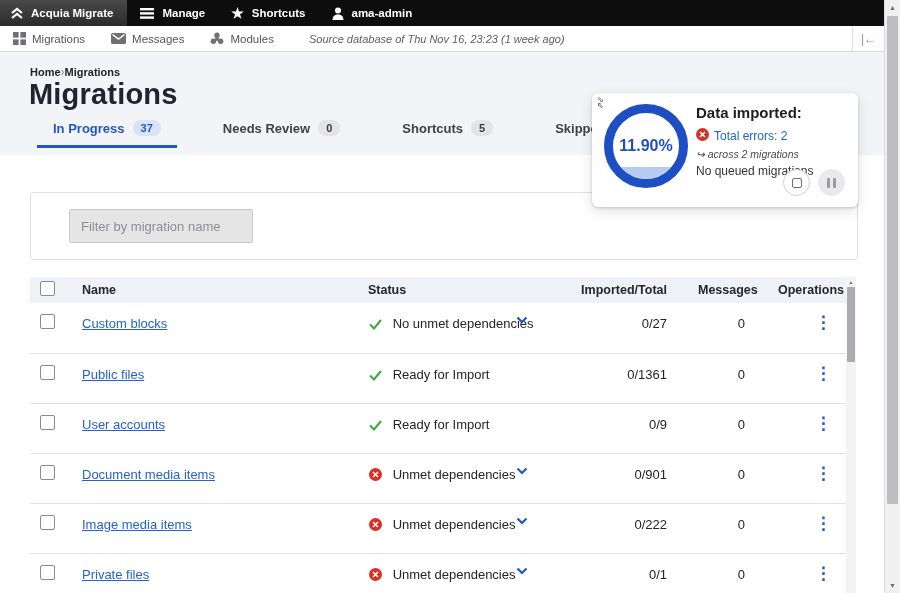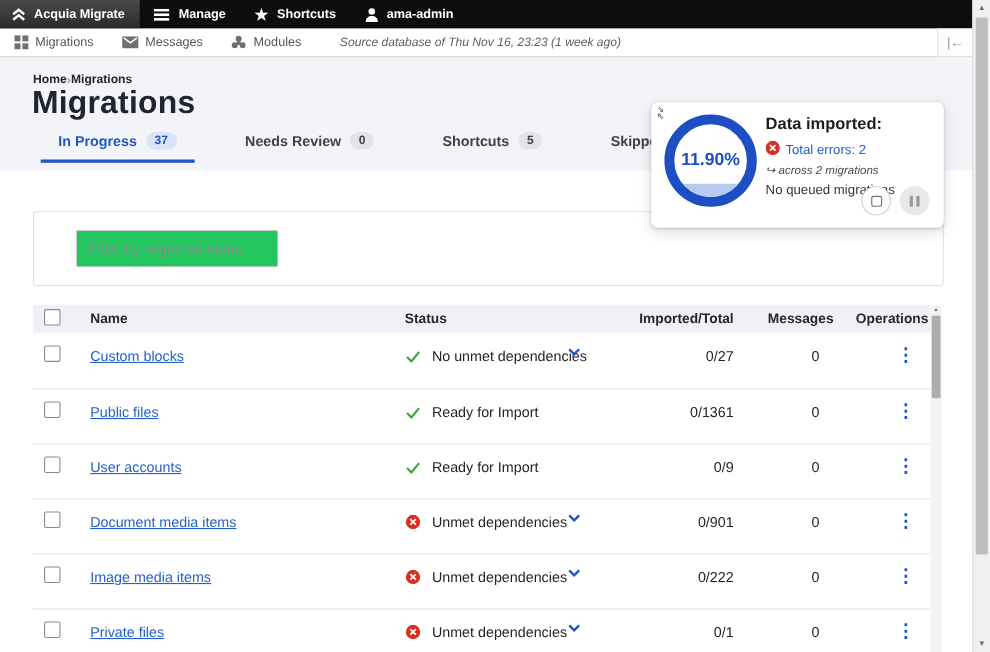--- a/index.html
+++ b/index.html
@@ -42,21 +42,21 @@
   .tab{display:flex;align-items:center;gap:8px;font-size:13px;font-weight:bold;color:#404146;padding:0 6px 12px 6px;cursor:pointer;position:relative;}
   .tab .badge{background:var(--badge-bg);color:#3c3d42;font-size:11px;font-weight:bold;padding:2px 8px;border-radius:10px;}
   .tab.active{color:var(--accent);}
   .tab.active .badge{background:var(--badge-active-bg);color:var(--accent);}
   .tab.active::after{content:"";position:absolute;left:-10px;right:-10px;bottom:0;height:3px;background:var(--accent);}
   
   .filter-card{position:absolute;left:30px;top:140px;width:828px;height:68px;background:#fff;border:1px solid #dfe0e4;border-radius:3px;display:flex;align-items:center;padding:0 14px;}
   .btn-import{height:34px;padding:0 12px;background:#fff;border:1px solid #8f9095;border-radius:2px;font-size:13px;color:#3a3b40;display:flex;align-items:center;gap:5px;cursor:pointer;font-family:inherit;}
   .btn-import .chev-sm{color:#3a3b40;}
   .btn-selected{height:34px;margin-left:6px;padding:0 22px;background:#d2d3d7;border:none;border-radius:2px;font-size:13px;font-weight:bold;color:#5a5b60;cursor:default;font-family:inherit;}
-  .filter-input{height:34px;width:184px;margin-left:24px;border:1px solid #c9cacd;border-radius:2px;padding:0 11px;font-size:13px;color:#33343a;font-family:inherit;background:#22c55e;}
+  .filter-input{height:34px;width:184px;margin-left:24px;border:1px solid #c9cacd;border-radius:2px;padding:0 11px;font-size:13px;color:#33343a;font-family:inherit;background:#e5e5e5;}
   .filter-input::placeholder{color:#8d8e93;}
   
   .table-wrap{position:absolute;left:30px;top:225px;width:828px;height:356px;background:#fff;}
   table{border-collapse:collapse;width:816px;table-layout:fixed;}
   col.w-cb{width:50px;} col.w-name{width:288px;} col.w-status{width:200px;} col.w-imp{width:130px;} col.w-msg{width:80px;} col.w-ops{width:68px;}
   thead th{height:26px;background:#eff1f7;font-size:12.5px;font-weight:bold;color:#26272c;text-align:left;padding:0;}
   th.c-cb,td.c-cb{padding-left:10px;}
   th.c-name,td.c-name{padding-left:2px;}
   th.c-imp,td.c-imp{text-align:right;padding-right:31px;}
   th.c-msg,td.c-msg{text-align:right;padding-right:33px;}

